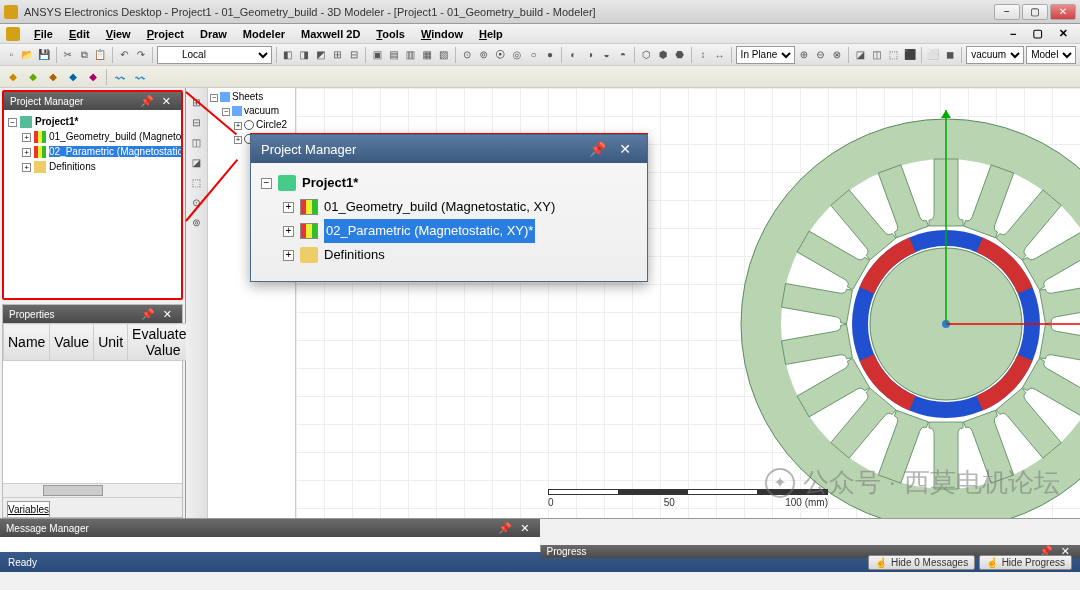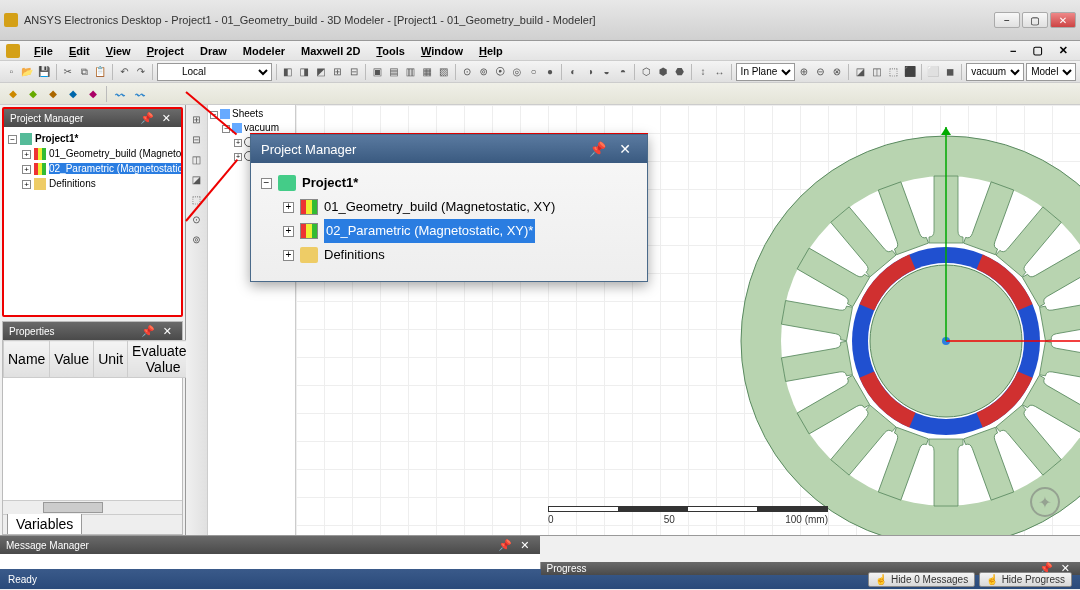--- a/index.html
+++ b/index.html
@@ -1,18 +1,18 @@
 <!DOCTYPE html>
 <html><head>
 <meta charset="utf-8">
 <style>
 * { margin: 0; padding: 0; box-sizing: border-box; font-family: "Segoe UI", Tahoma, sans-serif; }
 body { width: 1080px; height: 590px; background: #f0f0f0; overflow: hidden; position: relative; font-size: 11px; }
 
-.titlebar { height: 41px; background: linear-gradient(#e8e8e8, #d0d0d0); display: flex; align-items: center; padding: 8px 4px; border-bottom: 1px solid #999; }
+.titlebar { height: 24px; background: linear-gradient(#e8e8e8, #d0d0d0); display: flex; align-items: center; padding: 8px 4px; border-bottom: 1px solid #999; }
 .titlebar .app-icon { width: 14px; height: 14px; background: #d4a017; margin-right: 6px; border-radius: 2px; }
 .titlebar .title { flex: 1; color: #333; font-size: 11px; }
 .titlebar .winbtns { display: flex; gap: 2px; }
 .titlebar .winbtn { width: 26px; height: 16px; display: flex; align-items: center; justify-content: center; font-size: 10px; border: 1px solid #aaa; background: linear-gradient(#f8f8f8,#e0e0e0); border-radius: 2px; }
 .titlebar .winbtn.close { background: linear-gradient(#e88,#c44); color: #fff; }
 
 .menubar { height: 20px; background: linear-gradient(#f4f4f4,#e4e4e4); display: flex; align-items: center; padding: 0 6px; gap: 4px; border-bottom: 1px solid #ccc; font-size: 11px; }
 .menubar .menu-icon { width: 14px; height: 14px; background: #d4a017; margin-right: 4px; border-radius: 2px; }
 .menubar span { padding: 2px 6px; font-weight: bold; }
 .menubar span u { text-decoration: underline; }
@@ -45,21 +45,21 @@
 .pm .tree .ico.proj { background: #5b9; }
 .pm .tree .ico.des { background: linear-gradient(90deg,#e33 33%,#ee3 33% 66%,#3b3 66%); }
 .pm .tree .ico.fold { background: #ec6; }
 .pm .tree .sel { background: #2a7de1; color: #fff; }
 
 .props { flex: 1; background: #fff; display: flex; flex-direction: column; margin: 2px 2px 0 2px; border: 1px solid #bbb; }
 .props table { width: 100%; font-size: 14px; border-collapse: collapse; }
 .props th { background: linear-gradient(#f4f4f4,#e0e0e0); border: 1px solid #ccc; padding: 2px 4px; font-weight: normal; }
 .props .body { flex: 1; background: #fff; }
 .props .tabbar { height: 20px; display: flex; align-items: flex-end; padding: 0 4px; background: #eee; border-top: 1px solid #ccc; }
-.props .tab { font-size: 14px; padding: 2px 8px; background: #fff; border: 1px solid #999; border-bottom: none; }
+.props .tab { font-size: 10px; padding: 2px 0; background: #fff; border: 1px solid #999; border-bottom: none; text-decoration: underline; }
 .props .hsb { height: 14px; background: #eee; border-top: 1px solid #ccc; position: relative; }
 .props .hsb .thumb { position: absolute; left: 40px; width: 60px; top: 1px; bottom: 1px; background: #ccc; border: 1px solid #999; }
 
 .canvas-wrap { flex: 1; display: flex; position: relative; }
 .model-tree { width: 88px; background: #fff; font-size: 10px; border-right: 1px solid #ccc; padding: 2px; overflow: hidden; }
 .model-tree .node { white-space: nowrap; line-height: 14px; }
 .model-tree .exp { display: inline-block; width: 8px; height: 8px; border: 1px solid #888; text-align: center; line-height: 6px; font-size: 7px; margin-right: 2px; }
 .model-tree .ico { display: inline-block; width: 10px; height: 10px; vertical-align: middle; margin-right: 2px; }
 .model-tree .ico.sheet { background: #6af; }
 .model-tree .ico.circ { background: #fff; border: 1px solid #555; border-radius: 50%; }
@@ -334,20 +334,21 @@
         <div class="bar"></div>
         <div class="lbls">
           <span>0</span>
           <span>50</span>
           <span>100 (mm)</span>
         </div>
       </div>
 
       <div class="wm">
         <span class="wlogo">✦</span>
+        <span>公众号 · 西莫电机论坛</span>
       </div>
     </div>
   </div>
 </div>
 
 <div class="bottom">
   <div class="msgpanel">
     <div class="panel-hdr">
       <span>Message Manager</span>
       <span class="spacer"></span>

